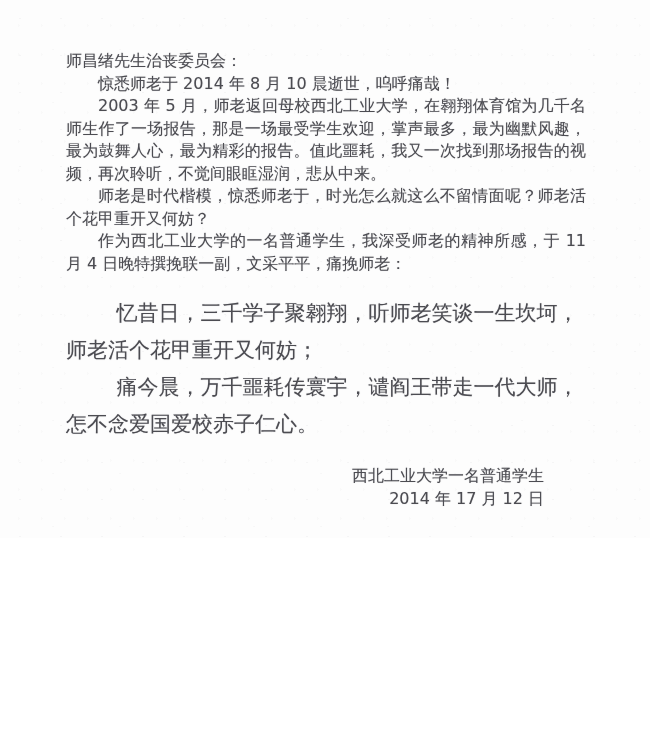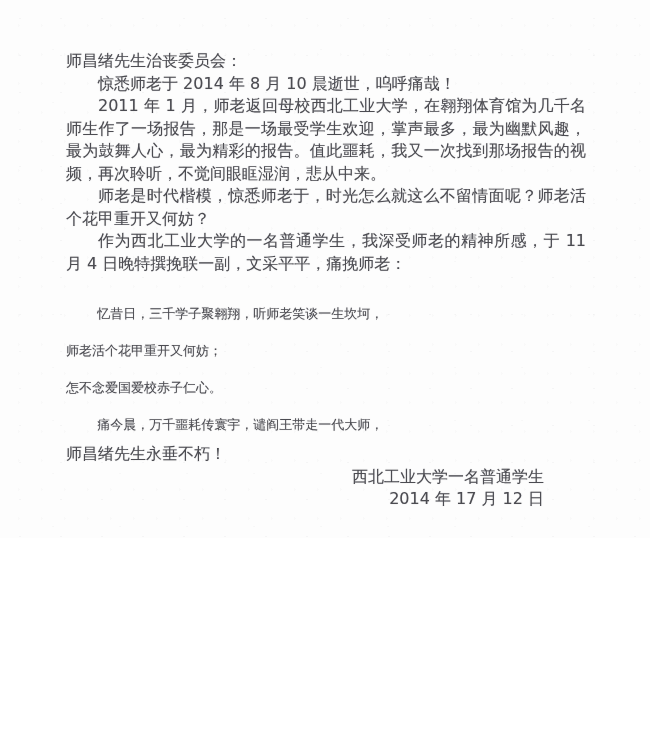--- a/index.html
+++ b/index.html
@@ -31,56 +31,56 @@
     font-size: 16px;
     line-height: 22.5px;
     text-align: justify;
     text-shadow: 0 0 1px rgba(76,76,82,0.35);
   }
   .letter p { margin: 0; }
   .salutation { text-indent: 0; }
   .para { text-indent: 2em; }
   .couplet {
     margin-top: 20px;
-    font-size: 13px;
+    font-size: 21px;
     line-height: 37px;
     text-align: left;
   }
   .couplet-line { text-indent: 0; }
   .couplet-line.indent { text-indent: 2.4em; }
   .closing { margin-top: 10px; }
   .sig-block {
+    margin-top: 22px;
     text-align: right;
     padding-right: 42px;
   }
 </style>
 </head>
 <body>
 
 <div class="scan-page">
   <div class="letter">
 
     <p class="salutation">师昌绪先生治丧委员会：</p>
 
     <p class="para">惊悉师老于 2014 年 8 月 10 晨逝世，呜呼痛哉！</p>
 
-    <p class="para">2011 年 1 月，师老返回母校西北工业大学，在翱翔体育馆为几千名师生作了一场报告，那是一场最受学生欢迎，掌声最多，最为幽默风趣，最为鼓舞人心，最为精彩的报告。值此噩耗，我又一次找到那场报告的视频，再次聆听，不觉间眼眶湿润，悲从中来。</p>
+    <p class="para">2003 年 5 月，师老返回母校西北工业大学，在翱翔体育馆为几千名师生作了一场报告，那是一场最受学生欢迎，掌声最多，最为幽默风趣，最为鼓舞人心，最为精彩的报告。值此噩耗，我又一次找到那场报告的视频，再次聆听，不觉间眼眶湿润，悲从中来。</p>
 
     <p class="para">师老是时代楷模，惊悉师老于，时光怎么就这么不留情面呢？师老活个花甲重开又何妨？</p>
 
     <p class="para">作为西北工业大学的一名普通学生，我深受师老的精神所感，于 11 月 4 日晚特撰挽联一副，文采平平，痛挽师老：</p>
 
     <div class="couplet">
       <p class="couplet-line indent">忆昔日，三千学子聚翱翔，听师老笑谈一生坎坷，</p>
       <p class="couplet-line">师老活个花甲重开又何妨；</p>
+      <p class="couplet-line indent">痛今晨，万千噩耗传寰宇，谴阎王带走一代大师，</p>
       <p class="couplet-line">怎不念爱国爱校赤子仁心。</p>
-      <p class="couplet-line indent">痛今晨，万千噩耗传寰宇，谴阎王带走一代大师，</p>
     </div>
 
-    <p class="closing">师昌绪先生永垂不朽！</p>
 
     <div class="sig-block">
       <p>西北工业大学一名普通学生</p>
       <p>2014 年 17 月 12 日</p>
     </div>
 
   </div>
 </div>
 
 </body></html>

